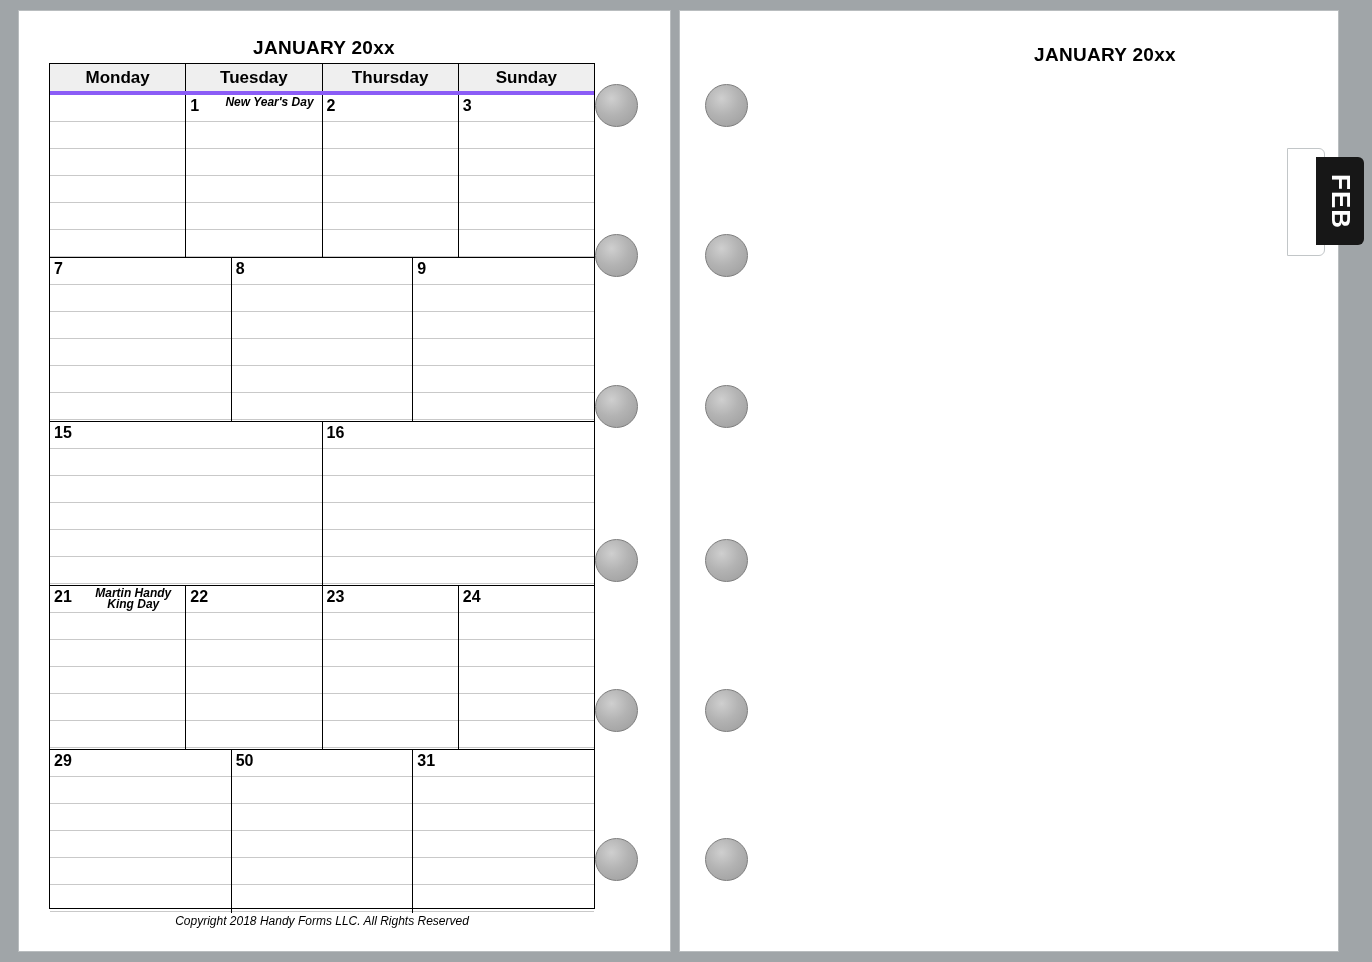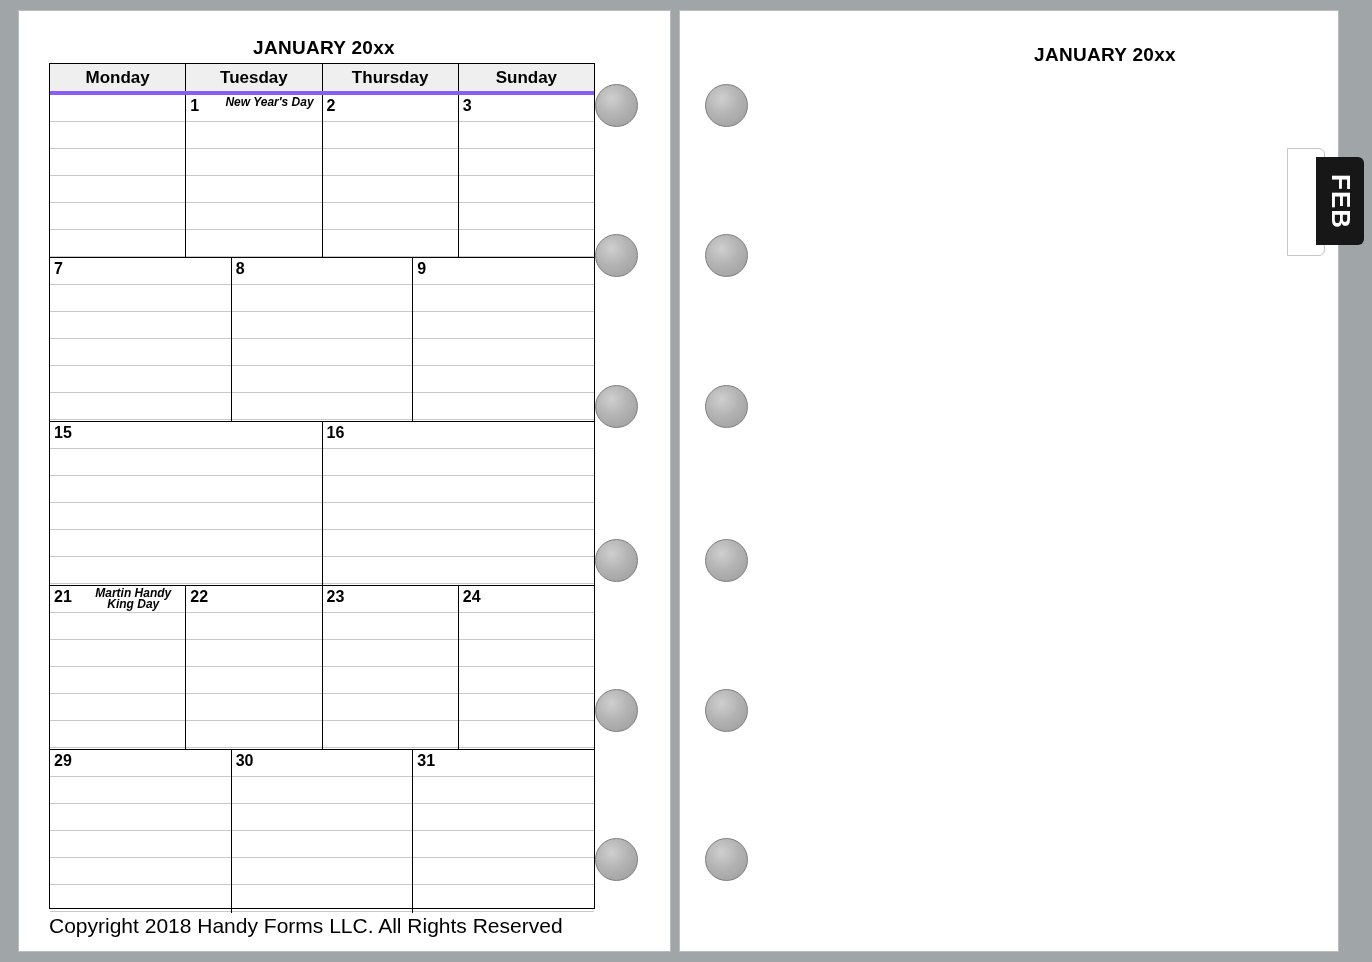--- a/index.html
+++ b/index.html
@@ -131,22 +131,24 @@
     font-style: italic;
     font-weight: bold;
     text-align: center;
     line-height: 11px;
     width: 96px;
   }
 
   
   .footer {
     position: absolute;
-    font-size: 21px;
+    font-size: 12px;
     color: #000;
+    text-align: center;
+    font-style: italic;
   }
   .footer-left {
     left: 30px;
     top: 903px;
     width: 546px;
   }
 
   
   .ring {
     position: absolute;
@@ -272,21 +274,21 @@
           <span class="holiday"></span>
         </div>
       </div>
 
       <div class="week-row" style="height:163px">
         <div class="day-cell">
           <span class="day-num">29</span>
           <span class="holiday"></span>
         </div>
         <div class="day-cell">
-          <span class="day-num">30</span>
+          <span class="day-num">50</span>
           <span class="holiday"></span>
         </div>
         <div class="day-cell">
           <span class="day-num">31</span>
           <span class="holiday"></span>
         </div>
       </div>
 
     </div>
 

